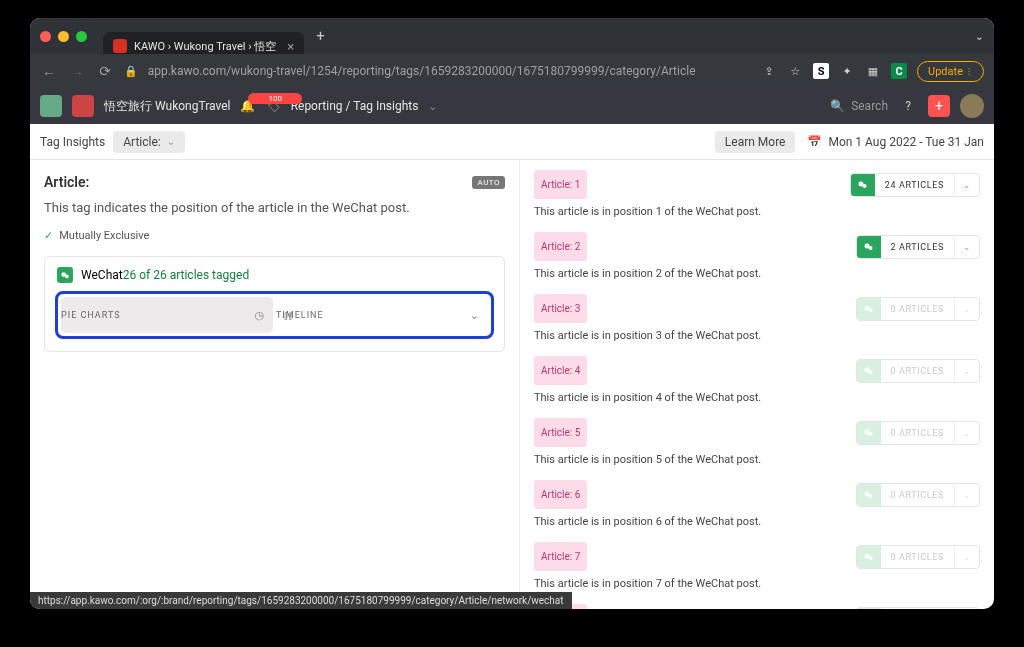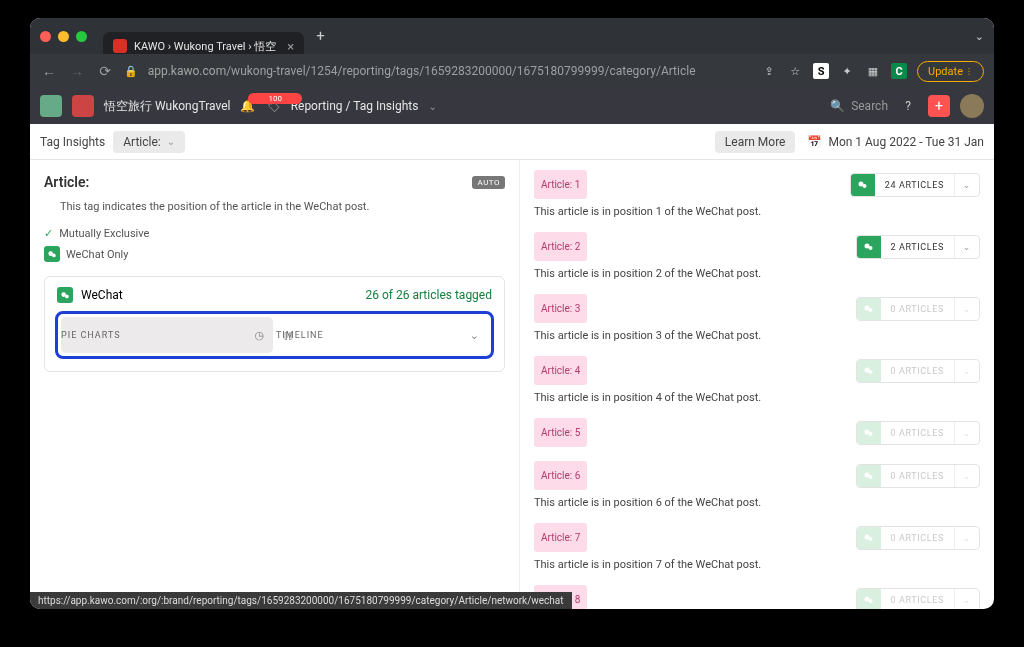--- a/index.html
+++ b/index.html
@@ -39,27 +39,27 @@
     .chip{background:#eaeaea;padding:4px 10px;border-radius:4px;display:flex;align-items:center;gap:6px}
     .tb-right{margin-left:auto;display:flex;align-items:center;gap:12px}
     .cal{display:flex;align-items:center;gap:6px;color:#444}
     
     .content{flex:1;display:flex;overflow:hidden}
     .left{width:490px;padding:14px;border-right:1px solid #eee;overflow:auto}
     .right{flex:1;padding:10px 14px;overflow:auto}
     .title-row{display:flex;align-items:center;justify-content:space-between}
     .title{font-size:14px;font-weight:600;color:#333}
     .auto-badge{background:#777;color:#fff;font-size:8px;padding:2px 5px;border-radius:3px;letter-spacing:.5px}
-    .desc{font-size:11px;color:#555;margin:10px 16px 14px}
+    .desc{font-size:13px;color:#555;margin:10px 0 14px}
     .meta{font-size:11px;color:#555;display:flex;align-items:center;gap:6px;margin-bottom:6px}
     .check{color:#2ba55d}
     .wc-ico{width:16px;height:16px;background:#2ba55d;border-radius:3px;display:inline-flex;align-items:center;justify-content:center}
     .wc-ico svg{width:11px;height:11px;fill:#fff}
     .card{border:1px solid #e5e5e5;border-radius:6px;margin-top:14px;padding:10px 10px 12px}
-    .card-head{display:flex;justify-content:space-between;align-items:center;padding:0 2px 8px;font-size:12px}
+    .card-head{display:flex;justify-content:flex-start;align-items:center;padding:0 2px 8px;font-size:12px}
     .card-head .link{color:#15803d}
     .toggle-wrap{border:3px solid #1d3fd6;border-radius:8px;padding:3px;display:flex;gap:3px}
     .toggle-btn{flex:1;height:36px;border-radius:5px;display:flex;align-items:center;gap:8px;font-size:9px;letter-spacing:1px;color:#666;position:relative}
     .toggle-btn.active{background:#eceaea}
     .toggle-icon-right{position:absolute;right:8px;color:#888;font-size:11px}
     .toggle-icon-left{position:absolute;left:8px;color:#888;font-size:11px}
     
     .item{margin-bottom:14px}
     .item-head{display:flex;justify-content:space-between;align-items:center;margin-bottom:6px}
     .pill{background:#fddbe8;color:#b33a6e;font-size:10px;padding:9px 7px;border-radius:3px}
@@ -156,29 +156,20 @@
   <div class="content">
     <div class="left">
       <div class="title-row">
         <div class="title">Article:</div>
         <div class="auto-badge">AUTO</div>
       </div>
       <div class="desc">This tag indicates the position of the article in the WeChat post.</div>
       <div class="meta">
         <span class="check">✓</span>
         <span>Mutually Exclusive</span>
-      </div>
-      <div class="meta">
-        <span class="wc-ico">
-            <svg viewBox="0 0 24 24">
-              <circle cx="8" cy="10" r="5"></circle>
-              <circle cx="15" cy="14" r="4"></circle>
-            </svg>
-          </span>
-        <span>WeChat Only</span>
       </div>
 
       <div class="card">
         <div class="card-head">
           <div style="display:flex;align-items:center;gap:8px">
             <span class="wc-ico">
                 <svg viewBox="0 0 24 24">
                   <circle cx="8" cy="10" r="5"></circle>
                   <circle cx="15" cy="14" r="4"></circle>
                 </svg>
@@ -273,20 +264,21 @@
          <span class="count-wc">
                 <svg viewBox="0 0 24 24" style="width:12px;height:12px;fill:#fff">
                   <circle cx="8" cy="10" r="5"></circle>
                   <circle cx="15" cy="14" r="4"></circle>
                 </svg>
               </span>
          <span class="txt">0 ARTICLES</span>
          <span class="caret">⌄</span>
        </div>
      </div>
+     <div class="item-desc">This article is in position 5 of the WeChat post.</div>
    </div>
         <div class="item">
      <div class="item-head">
        <span class="pill">Article: 6</span>
        <div class="count-btn muted">
          <span class="count-wc">
                 <svg viewBox="0 0 24 24" style="width:12px;height:12px;fill:#fff">
                   <circle cx="8" cy="10" r="5"></circle>
                   <circle cx="15" cy="14" r="4"></circle>
                 </svg>

